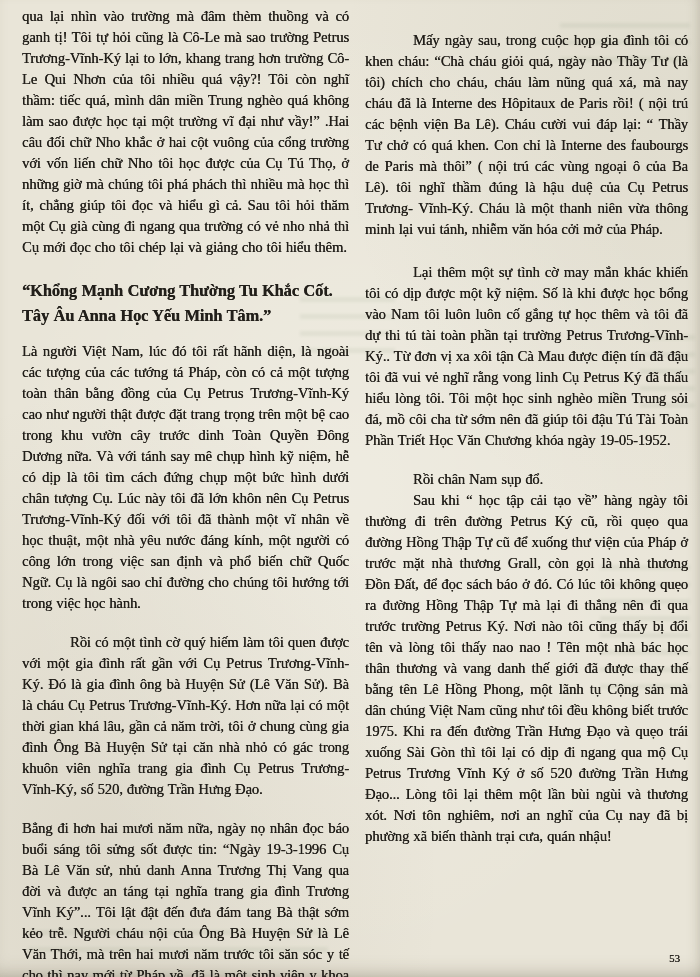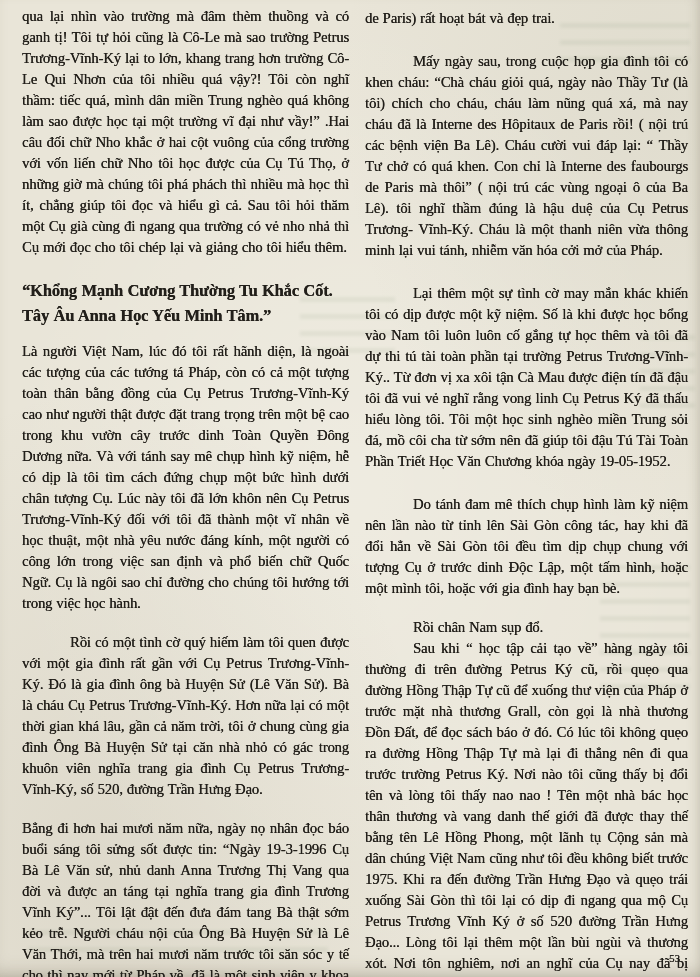--- a/index.html
+++ b/index.html
@@ -68,21 +68,19 @@
 <div class="col col-left">
   <p>qua lại nhìn vào trường mà đâm thèm thuồng và có ganh tị! Tôi tự hỏi cũng là Cô-Le mà sao trường Petrus Trương-Vĩnh-Ký lại to lớn, khang trang hơn trường Cô-Le Qui Nhơn của tôi nhiều quá vậy?! Tôi còn nghĩ thầm: tiếc quá, mình dân miền Trung nghèo quá không làm sao được học tại một trường vĩ đại như vầy!” .Hai câu đối chữ Nho khắc ở hai cột vuông của cổng trường với vốn liến chữ Nho tôi học được của Cụ Tú Thọ, ở những giờ mà chúng tôi phá phách thì  nhiều mà học thì ít, chẳng giúp tôi đọc và hiểu gì cả. Sau tôi hỏi thăm một Cụ già cùng đi ngang qua trường có vẻ nho nhả thì Cụ mới đọc cho tôi chép lại và giảng cho tôi hiểu thêm.</p>
   <p class="quote">“Khổng Mạnh Cương Thường Tu Khắc Cốt.</p>
   <p class="quote" style="margin-top:-13px !important;">Tây Âu Anna Học Yếu Minh Tâm.”</p>
   <p>Là người Việt Nam, lúc đó tôi rất hãnh diện, là ngoài các tượng của các tướng tá Pháp, còn có cả một tượng toàn thân bằng đồng của Cụ Petrus Trương-Vĩnh-Ký cao như người thật được đặt trang trọng trên một bệ cao trong khu vườn cây trước dinh Toàn Quyền Đông Dương nữa.  Và với tánh say mê chụp hình kỹ niệm, hễ có dịp là tôi tìm cách đứng chụp một bức hình dưới chân tượng Cụ. Lúc này tôi đã lớn khôn nên Cụ Petrus Trương-Vĩnh-Ký đối với tôi đã thành một vĩ nhân về học thuật, một nhà yêu nước đáng kính, một người có công lớn trong việc san định và phổ biến chữ Quốc Ngữ. Cụ là ngôi sao chỉ đường cho chúng tôi hướng tới trong việc học hành.</p>
   <p class="indent mt">Rồi có một tình cờ quý hiếm làm tôi quen được với một gia đình rất gần với Cụ Petrus Trương-Vĩnh-Ký. Đó là gia đình ông bà Huyện Sử (Lê Văn Sử). Bà là cháu Cụ Petrus Trương-Vĩnh-Ký. Hơn nữa lại có một thời gian khá lâu, gần cả năm trời, tôi ở chung cùng gia đình Ông Bà Huyện Sử tại căn nhà nhỏ có gác trong khuôn viên nghĩa trang gia đình Cụ Petrus Trương-Vĩnh-Ký, số 520, đường Trần Hưng Đạo.</p>
   <p class="mt">Bẳng đi hơn hai mươi năm nữa, ngày nọ nhân đọc báo buổi sáng tôi sửng sốt được tin: “Ngày 19-3-1996  Cụ Bà Lê Văn sử, nhủ danh Anna Trương Thị Vang qua đời và được an táng tại nghĩa trang gia đình Trương Vĩnh Ký”... Tôi lật đật đến đưa đám tang Bà thật sớm kẻo trễ. Người cháu nội của Ông Bà Huyện Sử là Lê Văn Thới, mà trên hai mươi năm trước tôi săn sóc y tế cho thì nay mới từ Pháp về, đã là một sinh viên y khoa nội trú của các bệnh viện Ba Lê (Interne des hôpitaux</p>
 </div>
 
 <div class="col col-right">
-  <p>de Paris) rất hoạt bát và đẹp trai.</p>
   <p class="indent mt-lg">Mấy ngày sau, trong cuộc họp gia đình tôi có khen cháu: “Chà cháu giỏi quá, ngày nào Thầy Tư (là tôi) chích cho cháu, cháu làm nũng quá xá, mà nay cháu đã là Interne des Hôpitaux de Paris rồi! ( nội trú các bệnh viện Ba Lê).  Cháu cười vui đáp lại: “ Thầy Tư chở có quá khen. Con chỉ là Interne des faubourgs de Paris mà thôi” ( nội trú các vùng ngoại ô của Ba Lê). tôi nghĩ thầm đúng là hậu duệ của Cụ Petrus Trương- Vĩnh-Ký. Cháu là một thanh niên vừa thông minh lại vui tánh, nhiễm văn hóa cởi mở của Pháp.</p>
   <p class="indent mt-lg">Lại thêm một sự tình cờ may mắn khác khiến tôi có dịp được một kỹ niệm. Số là khi được học bổng vào Nam tôi luôn luôn cố gắng tự học thêm và tôi đã dự thi tú tài toàn phần tại trường Petrus Trương-Vĩnh-Ký.. Từ đơn vị xa xôi tận Cà Mau được điện tín đã đậu tôi đã vui vẻ nghĩ rằng vong linh Cụ Petrus Ký đã thấu hiểu lòng tôi. Tôi một học sinh nghèo miền Trung sỏi đá, mồ côi cha từ sớm nên đã giúp tôi đậu Tú Tài Toàn Phần Triết Học Văn Chương khóa ngày 19-05-1952.</p>
-  <p class="indent mt-lg">Do tánh đam mê thích chụp hình làm kỹ niệm nên lần nào từ tỉnh lên Sài Gòn công tác, hay khi đã đổi hẳn về Sài Gòn tôi đều tìm dịp chụp chung với tượng Cụ ở trước dinh Độc Lập, một tấm hình, hoặc một mình tôi, hoặc với gia đình hay bạn bè.</p>
   <p class="indent mt">Rồi chân Nam sụp đổ.</p>
   <p class="indent">Sau khi “ học tập cải tạo về” hàng ngày tôi thường đi trên đường Petrus Ký cũ, rồi quẹo qua đường Hồng Thập Tự cũ  để xuống thư  viện của Pháp ở trước mặt nhà thương Grall, còn gọi là nhà thương Đồn Đất, để đọc sách báo ở đó. Có lúc tôi không quẹo ra đường Hồng Thập Tự mà lại đi thẳng nên đi qua trước trường Petrus Ký. Nơi nào tôi cũng thấy bị đổi tên và lòng tôi thấy nao nao ! Tên một nhà  bác học thân thương và vang danh thế giới đã được thay thế bằng tên Lê Hồng Phong, một lãnh tụ Cộng sản mà dân chúng Việt Nam cũng như tôi đều không biết trước 1975. Khi ra đến đường Trần Hưng Đạo và quẹo trái xuống Sài Gòn thì tôi lại có dịp đi ngang qua mộ Cụ Petrus Trương Vĩnh Ký ở số 520 đường Trần Hưng Đạo... Lòng tôi lại thêm một lần bùi ngùi và thương xót. Nơi tôn nghiêm, nơi an nghĩ của Cụ nay đã bị phường xã biến thành trại cưa, quán nhậu!</p>
 </div>
 
 <div class="page-number">53</div>
 
 </body></html>

